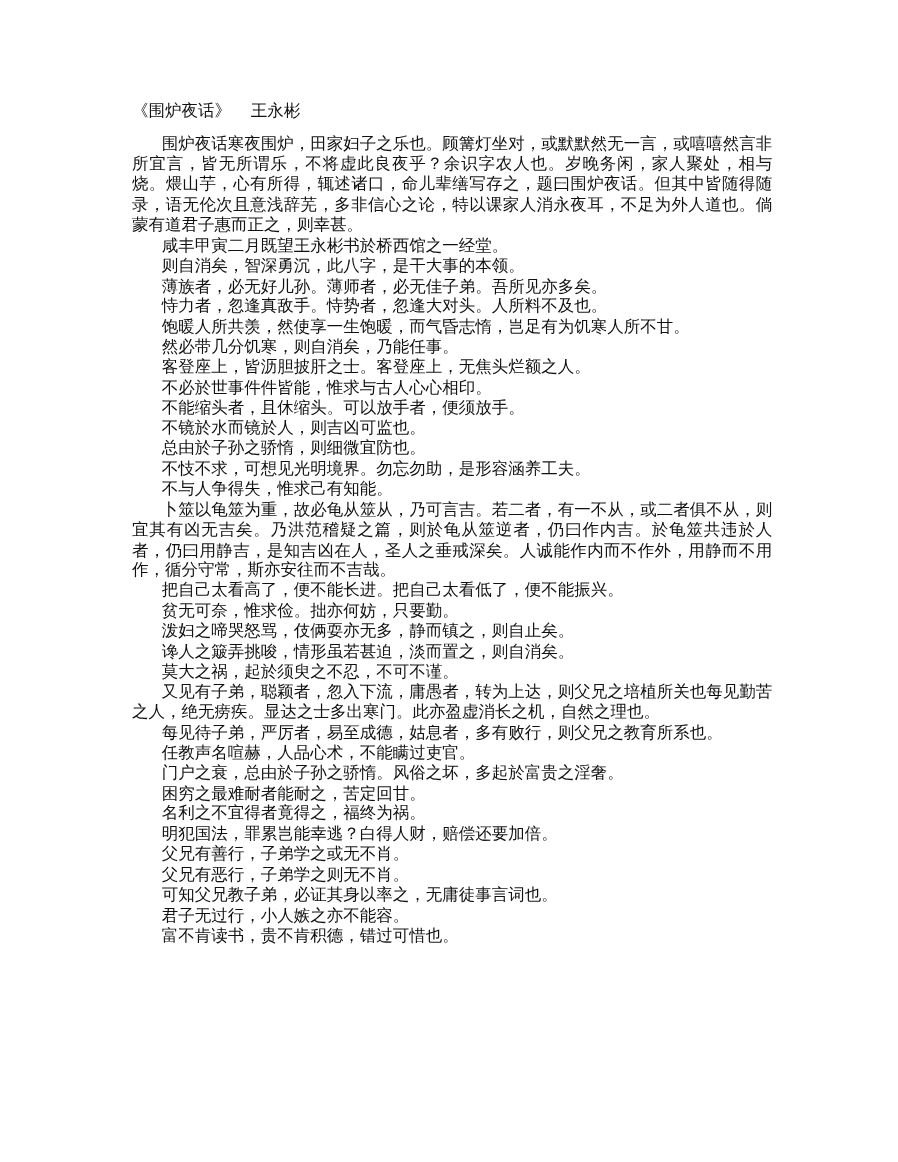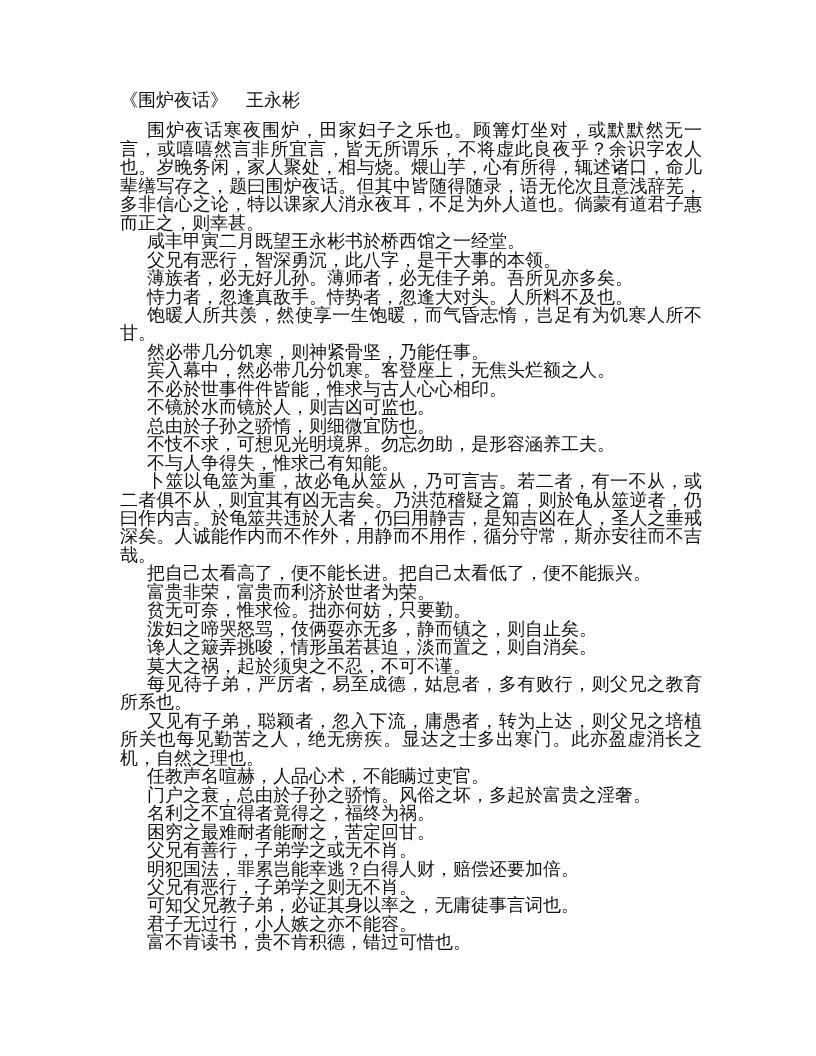--- a/index.html
+++ b/index.html
@@ -1,57 +1,57 @@
 <!DOCTYPE html>
 <html><head>
 <meta charset="utf-8">
 <style>
   html, body { margin: 0; padding: 0; background: #ffffff; }
   body { width: 816px; height: 1056px; position: relative; overflow: hidden; }
   .page {
     position: absolute; left: 120px; top: 91px; width: 582px;
     font-family: "DejaVu Serif", "Liberation Serif", serif;
-    font-size: 18px; line-height: 18.45px; color: #111111;
+    font-size: 15px; line-height: 18.45px; color: #111111;
   }
   .title { height: 18.45px; margin-bottom: 12px; white-space: pre; }
   .title .author { margin-left: 18px; }
   .para { text-indent: 27px; text-align: justify; margin: 0; }
 </style>
 </head>
 <body>
 
 <div class="page">
   <div class="title"><span>《围炉夜话》</span><span class="author">王永彬</span></div>
   <div id="body">
       <p class="para">围炉夜话寒夜围炉，田家妇子之乐也。顾篝灯坐对，或默默然无一言，或嘻嘻然言非所宜言，皆无所谓乐，不将虚此良夜乎？余识字农人也。岁晚务闲，家人聚处，相与烧。煨山芋，心有所得，辄述诸口，命儿辈缮写存之，题曰围炉夜话。但其中皆随得随录，语无伦次且意浅辞芜，多非信心之论，特以课家人消永夜耳，不足为外人道也。倘蒙有道君子惠而正之，则幸甚。</p>
       <p class="para">咸丰甲寅二月既望王永彬书於桥西馆之一经堂。</p>
-      <p class="para">父兄有恶行，智深勇沉，此八字，是干大事的本领。</p>
+      <p class="para">则自消矣，智深勇沉，此八字，是干大事的本领。</p>
       <p class="para">薄族者，必无好儿孙。薄师者，必无佳子弟。吾所见亦多矣。</p>
       <p class="para">恃力者，忽逢真敌手。恃势者，忽逢大对头。人所料不及也。</p>
       <p class="para">饱暖人所共羡，然使享一生饱暖，而气昏志惰，岂足有为饥寒人所不甘。</p>
-      <p class="para">然必带几分饥寒，则神紧骨坚，乃能任事。</p>
-      <p class="para">宾入幕中，然必带几分饥寒。客登座上，无焦头烂额之人。</p>
+      <p class="para">然必带几分饥寒，则自消矣，乃能任事。</p>
+      <p class="para">客登座上，皆沥胆披肝之士。客登座上，无焦头烂额之人。</p>
       <p class="para">不必於世事件件皆能，惟求与古人心心相印。</p>
+      <p class="para">不能缩头者，且休缩头。可以放手者，便须放手。</p>
       <p class="para">不镜於水而镜於人，则吉凶可监也。</p>
       <p class="para">总由於子孙之骄惰，则细微宜防也。</p>
       <p class="para">不忮不求，可想见光明境界。勿忘勿助，是形容涵养工夫。</p>
       <p class="para">不与人争得失，惟求己有知能。</p>
       <p class="para">卜筮以龟筮为重，故必龟从筮从，乃可言吉。若二者，有一不从，或二者俱不从，则宜其有凶无吉矣。乃洪范稽疑之篇，则於龟从筮逆者，仍曰作内吉。於龟筮共违於人者，仍曰用静吉，是知吉凶在人，圣人之垂戒深矣。人诚能作内而不作外，用静而不用作，循分守常，斯亦安往而不吉哉。</p>
       <p class="para">把自己太看高了，便不能长进。把自己太看低了，便不能振兴。</p>
-      <p class="para">富贵非荣，富贵而利济於世者为荣。</p>
       <p class="para">贫无可奈，惟求俭。拙亦何妨，只要勤。</p>
       <p class="para">泼妇之啼哭怒骂，伎俩耍亦无多，静而镇之，则自止矣。</p>
       <p class="para">谗人之簸弄挑唆，情形虽若甚迫，淡而置之，则自消矣。</p>
       <p class="para">莫大之祸，起於须臾之不忍，不可不谨。</p>
+      <p class="para">又见有子弟，聪颖者，忽入下流，庸愚者，转为上达，则父兄之培植所关也每见勤苦之人，绝无痨疾。显达之士多出寒门。此亦盈虚消长之机，自然之理也。</p>
       <p class="para">每见待子弟，严厉者，易至成德，姑息者，多有败行，则父兄之教育所系也。</p>
-      <p class="para">又见有子弟，聪颖者，忽入下流，庸愚者，转为上达，则父兄之培植所关也每见勤苦之人，绝无痨疾。显达之士多出寒门。此亦盈虚消长之机，自然之理也。</p>
       <p class="para">任教声名喧赫，人品心术，不能瞒过吏官。</p>
       <p class="para">门户之衰，总由於子孙之骄惰。风俗之坏，多起於富贵之淫奢。</p>
+      <p class="para">困穷之最难耐者能耐之，苦定回甘。</p>
       <p class="para">名利之不宜得者竟得之，福终为祸。</p>
-      <p class="para">困穷之最难耐者能耐之，苦定回甘。</p>
+      <p class="para">明犯国法，罪累岂能幸逃？白得人财，赔偿还要加倍。</p>
       <p class="para">父兄有善行，子弟学之或无不肖。</p>
-      <p class="para">明犯国法，罪累岂能幸逃？白得人财，赔偿还要加倍。</p>
       <p class="para">父兄有恶行，子弟学之则无不肖。</p>
       <p class="para">可知父兄教子弟，必证其身以率之，无庸徒事言词也。</p>
       <p class="para">君子无过行，小人嫉之亦不能容。</p>
       <p class="para">富不肯读书，贵不肯积德，错过可惜也。</p>
     </div>
 </div>
 
 </body></html>

